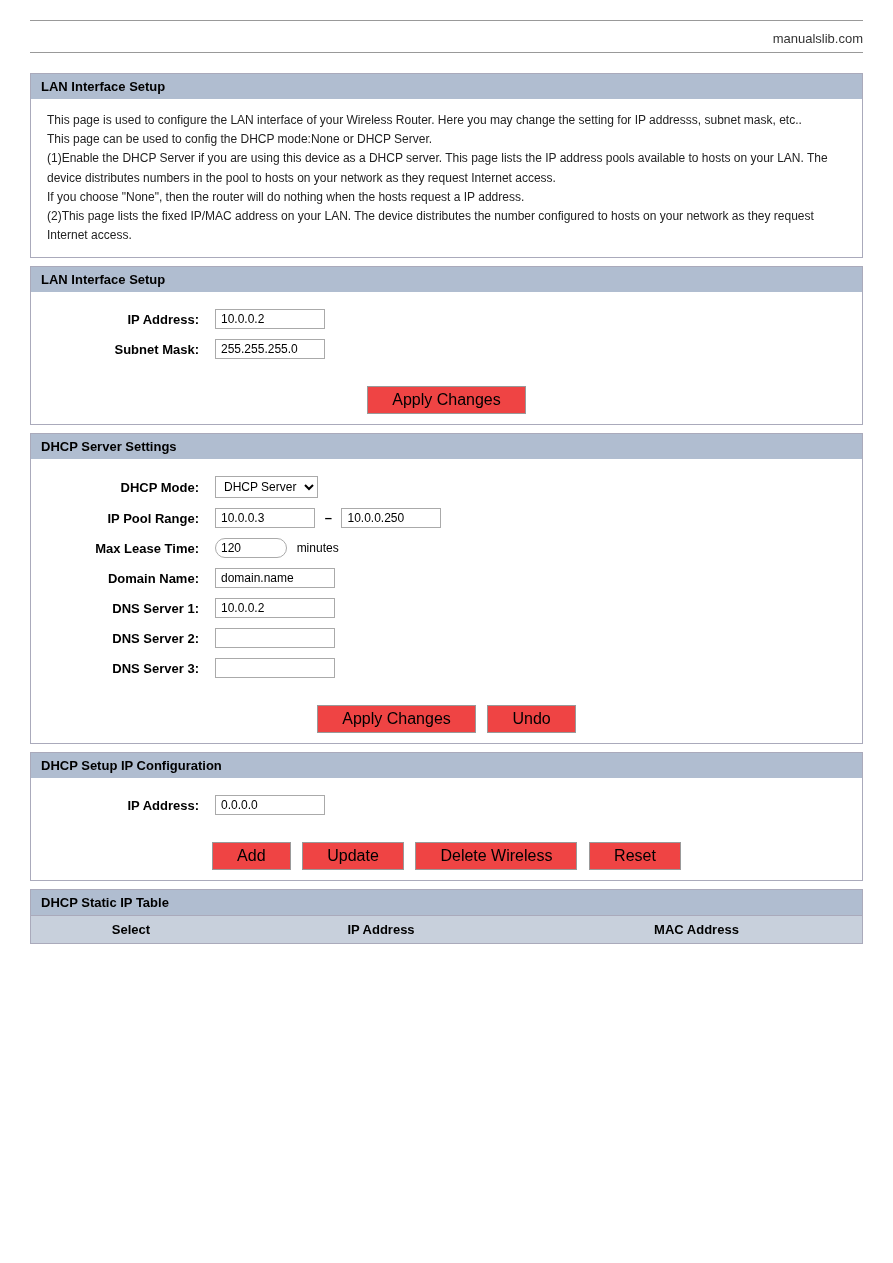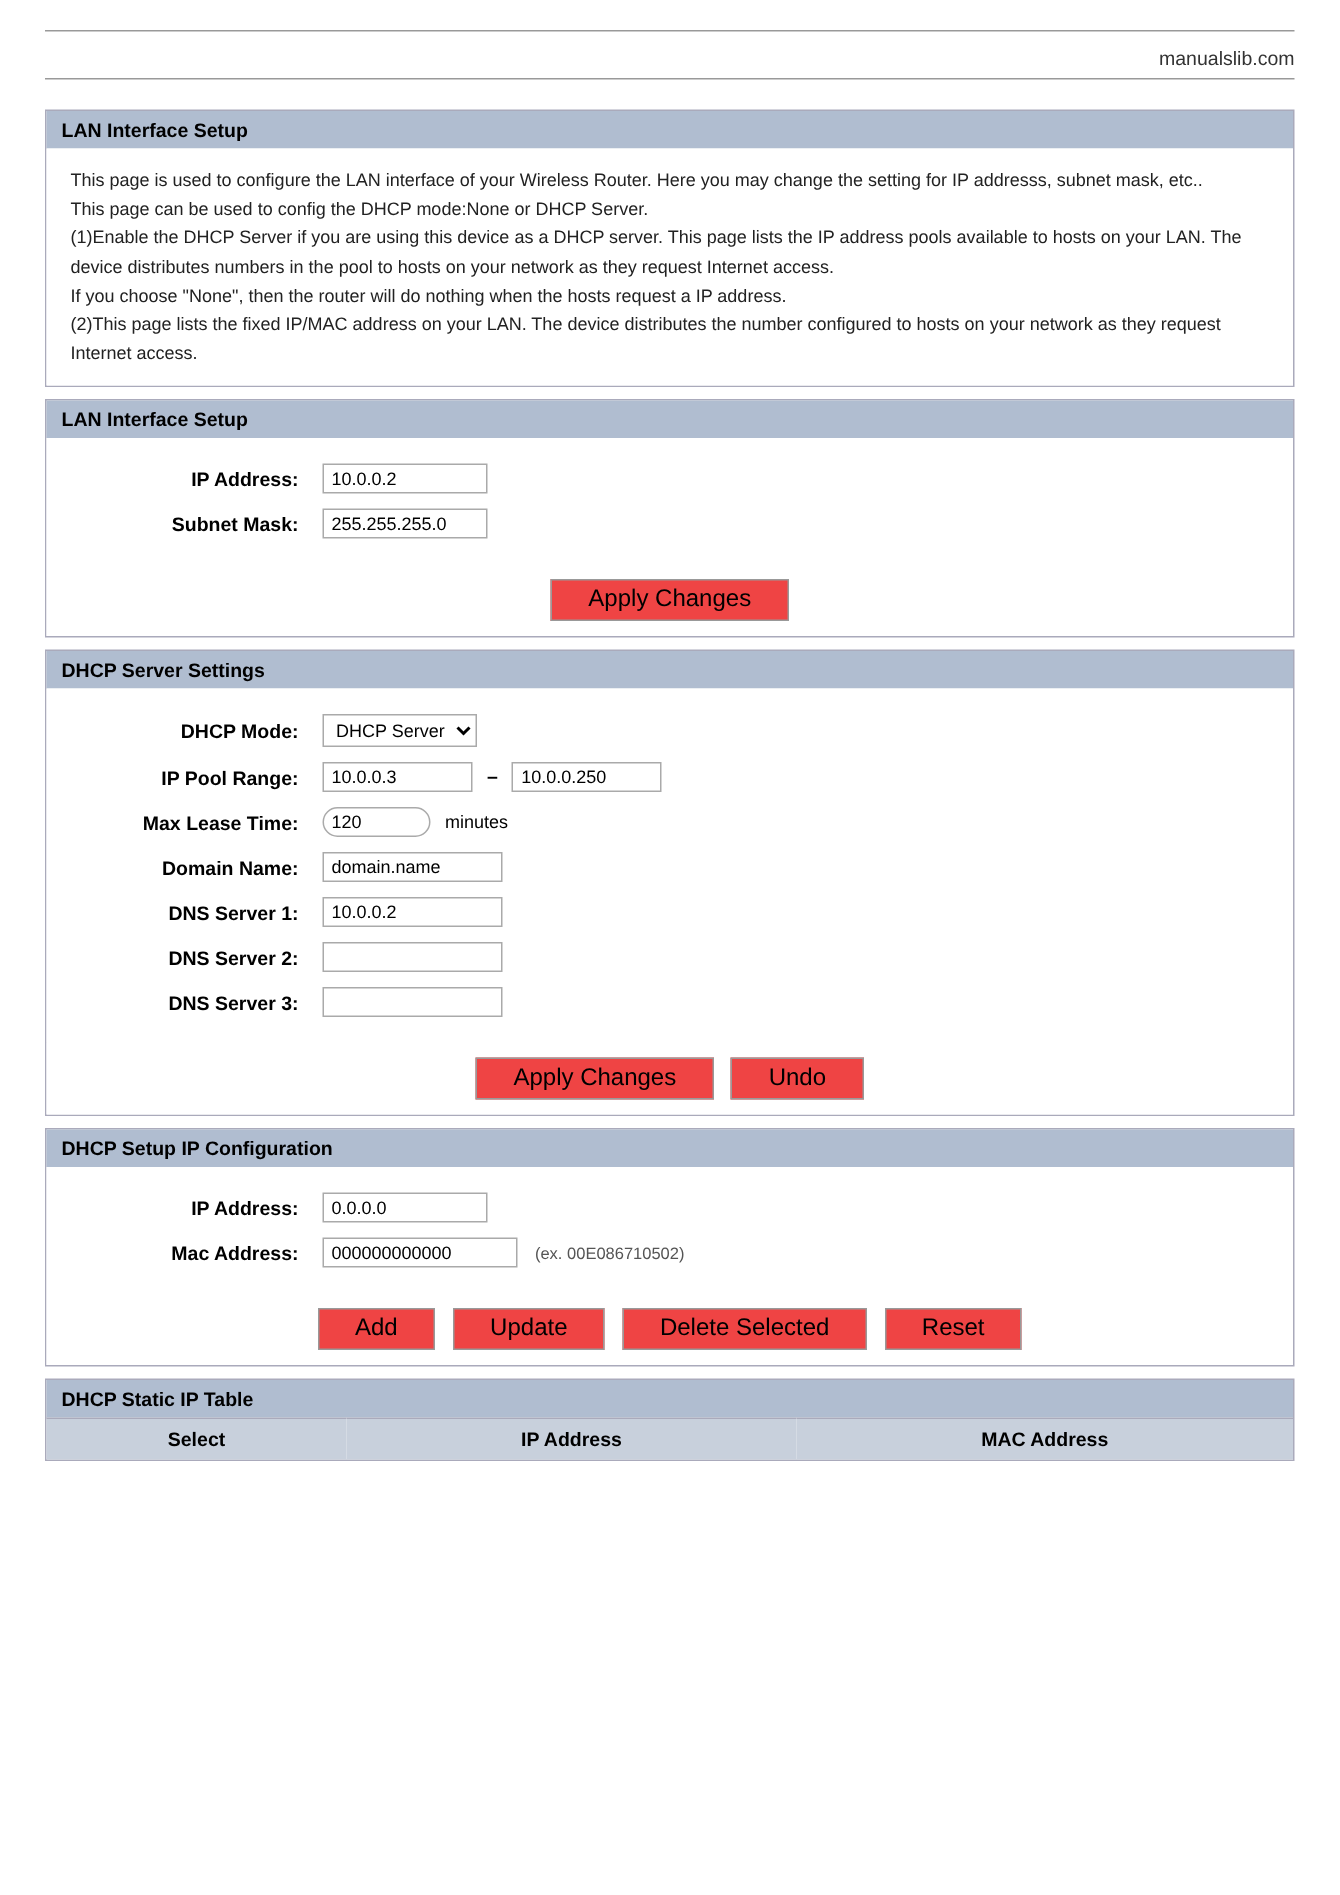--- a/index.html
+++ b/index.html
@@ -221,34 +221,27 @@
   <div class="section-header">DHCP Setup IP Configuration</div>
   <div class="section-body">
     <table class="form-table">
       <tbody>
           <tr>
         <td class="label">IP Address:</td>
         <td>
           <input type="text" style="width: 110px;" value="0.0.0.0">
         </td>
       </tr>
-      <tr>
-        <td class="label">Mac Address:</td>
-        <td>
-          <input type="text" style="width: 130px;" value="000000000000">
-          <span class="mac-hint">(ex. 00E086710502)</span>
-        </td>
-      </tr>
     </tbody>
       </table>
   </div>
   <div class="button-row">
     <button>Add</button>
     <button>Update</button>
-    <button>Delete Selected</button>
+    <button>Delete Wireless</button>
     <button>Reset</button>
   </div>
 </div>
 
 <div class="section-block">
   <div class="section-header">DHCP Static IP Table</div>
   <table style="width:100%; border-collapse:collapse;">
     <tbody>
         <tr class="table-header-row">
       <td style="width:200px;">Select</td>

